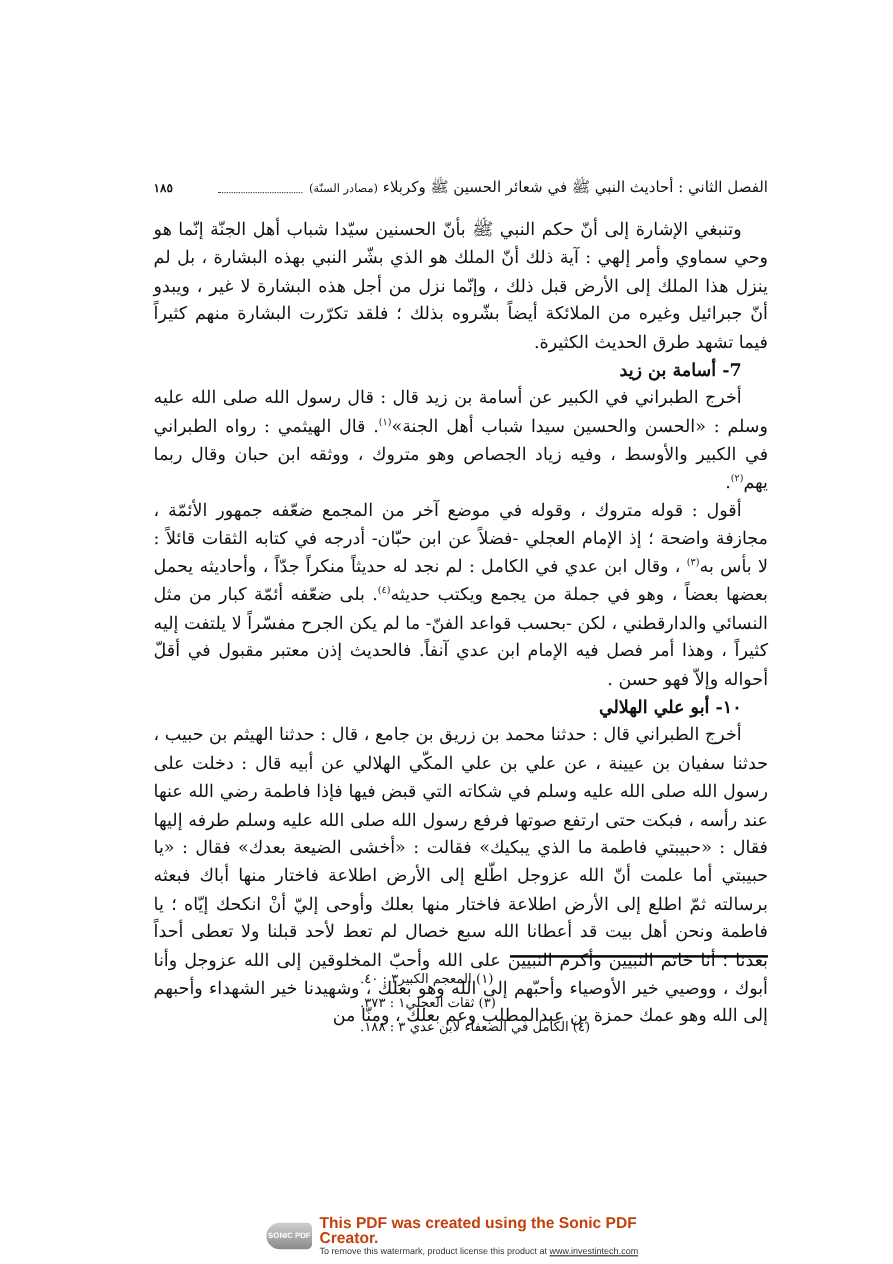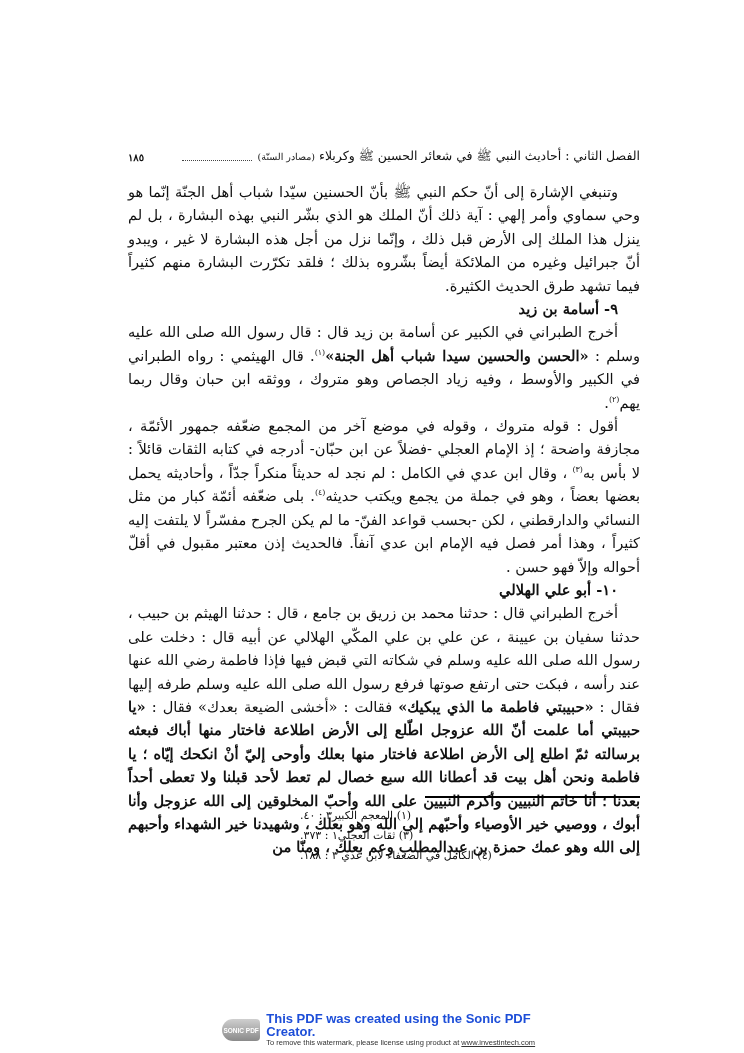--- a/index.html
+++ b/index.html
@@ -7,60 +7,60 @@
   .page { position: absolute; left: 0; top: 0; width: 744px; height: 1053px; }
   .header { position: absolute; top: 146px; left: 128px; width: 512px; height: 22px; direction: rtl; display: flex; align-items: center; font-family: "DejaVu Serif", serif; font-size: 12.5px; }
   .header .chapter { white-space: nowrap; }
   .header .chapter small { font-size: 9.5px; }
   .header .dots { flex: 1; border-bottom: 1px dotted #444; margin: 0 6px 0 28px; height: 0; position: relative; top: 3px; }
   .header .pagenum { font-size: 10px; font-weight: bold; margin-right: 10px; letter-spacing: 1px; }
   .body { position: absolute; top: 180px; left: 128px; width: 512px; direction: rtl; text-align: justify; text-align-last: right; font-family: "DejaVu Serif", serif; font-size: 14.6px; line-height: 23.4px; }
   .body p { margin: 0; }
   .body .indent { text-indent: 22px; }
   .body .heading { font-weight: bold; padding-right: 22px; }
-  .body b { font-weight: bold; }
+  .body b { font-weight: normal; }
   sup { font-size: 8px; vertical-align: super; line-height: 0; }
   .fn-rule { position: absolute; top: 796px; left: 425px; width: 215px; height: 0; border-top: 2px solid #000; }
   .footnotes { position: absolute; top: 806px; left: 300px; width: 340px; direction: rtl; font-family: "DejaVu Serif", serif; font-size: 11px; line-height: 20px; padding-right: 122px; box-sizing: border-box; text-align: left; }
   .footnotes div { white-space: nowrap; }
   .watermark { position: absolute; top: 1016px; left: 222px; width: 320px; height: 28px; display: flex; align-items: center; font-family: "Liberation Sans", sans-serif; }
   .wm-logo { width: 44px; height: 22px; border-radius: 11px 4px 4px 11px; background: linear-gradient(#cfcfcf, #8a8a8a); color: #fff; font-size: 6.5px; font-weight: bold; display: flex; align-items: center; justify-content: center; margin-right: 6px; }
-  .wm-text .l1 { font-size: 13px; font-weight: bold; color: #1d4ed8; line-height: 13px; }
+  .wm-text .l1 { font-size: 13px; font-weight: bold; color: #c2410c; line-height: 13px; }
   .wm-text .l2 { font-size: 7.5px; color: #333; line-height: 10px; }
   .wm-text .l2 u { color: #333; }
 </style>
 </head>
 <body>
 
 <div class="page">
 
   <div class="header">
     <span class="chapter"><span>الفصل الثاني : أحاديث النبي ﷺ في شعائر الحسين ﷺ وكربلاء</span> <small>(مصادر السنّة)</small></span>
     <span class="dots"></span>
     <span class="pagenum">١٨٥</span>
   </div>
 
   <div class="body">
     <p class="indent">وتنبغي الإشارة إلى أنّ حكم النبي ﷺ بأنّ الحسنين سيّدا شباب أهل الجنّة إنّما هو وحي سماوي وأمر إلهي : آية ذلك أنّ الملك هو الذي بشّر النبي بهذه البشارة ، بل لم ينزل هذا الملك إلى الأرض قبل ذلك ، وإنّما نزل من أجل هذه البشارة لا غير ، ويبدو أنّ جبرائيل وغيره من الملائكة أيضاً بشّروه بذلك ؛ فلقد تكرّرت البشارة منهم كثيراً فيما تشهد طرق الحديث الكثيرة.</p>
-    <p class="heading">٩- أسامة بن زيد</p>
+    <p class="heading">7- أسامة بن زيد</p>
     <p class="indent"><span>أخرج الطبراني في الكبير عن أسامة بن زيد قال : قال رسول الله صلى الله عليه وسلم :</span> <b>«الحسن والحسين سيدا شباب أهل الجنة»</b><sup>(١)</sup><span>. قال الهيثمي : رواه الطبراني في الكبير والأوسط ، وفيه زياد الجصاص وهو متروك ، ووثقه ابن حبان وقال ربما يهم</span><sup>(٢)</sup><span>.</span></p>
     <p class="indent"><span>أقول : قوله متروك ، وقوله في موضع آخر من المجمع ضعّفه جمهور الأئمّة ، مجازفة واضحة ؛ إذ الإمام العجلي -فضلاً عن ابن حبّان- أدرجه في كتابه الثقات قائلاً : لا بأس به</span><sup>(٣)</sup><span> ، وقال ابن عدي في الكامل : لم نجد له حديثاً منكراً جدّاً ، وأحاديثه يحمل بعضها بعضاً ، وهو في جملة من يجمع ويكتب حديثه</span><sup>(٤)</sup><span>. بلى ضعّفه أئمّة كبار من مثل النسائي والدارقطني ، لكن -بحسب قواعد الفنّ- ما لم يكن الجرح مفسّراً لا يلتفت إليه كثيراً ، وهذا أمر فصل فيه الإمام ابن عدي آنفاً. فالحديث إذن معتبر مقبول في أقلّ أحواله وإلاّ فهو حسن .</span></p>
     <p class="heading">١٠- أبو علي الهلالي</p>
     <p class="indent"><span>أخرج الطبراني قال : حدثنا محمد بن زريق بن جامع ، قال : حدثنا الهيثم بن حبيب ، حدثنا سفيان بن عيينة ، عن علي بن علي المكّي الهلالي عن أبيه قال : دخلت على رسول الله صلى الله عليه وسلم في شكاته التي قبض فيها فإذا فاطمة رضي الله عنها عند رأسه ، فبكت حتى ارتفع صوتها فرفع رسول الله صلى الله عليه وسلم طرفه إليها فقال : </span><b>«حبيبتي فاطمة ما الذي يبكيك»</b><span> فقالت : «أخشى الضيعة بعدك» فقال : </span><b>«يا حبيبتي أما علمت أنّ الله عزوجل اطّلع إلى الأرض اطلاعة فاختار منها أباك فبعثه برسالته ثمّ اطلع إلى الأرض اطلاعة فاختار منها بعلك وأوحى إليّ أنْ انكحك إيّاه ؛ يا فاطمة ونحن أهل بيت قد أعطانا الله سبع خصال لم تعط لأحد قبلنا ولا تعطى أحداً بعدنا ؛ أنا خاتم النبيين وأكرم النبيين على الله وأحبّ المخلوقين إلى الله عزوجل وأنا أبوك ، ووصيي خير الأوصياء وأحبّهم إلى الله وهو بعلك ، وشهيدنا خير الشهداء وأحبهم إلى الله وهو عمك حمزة بن عبدالمطلب وعم بعلك ، ومنّا من</b></p>
   </div>
 
   <div class="fn-rule"></div>
 
   <div class="footnotes">
     <div>(١) المعجم الكبير٣ : ٤٠.</div>
     <div>(٣) ثقات العجلي١ : ٣٧٣.</div>
     <div>(٤) الكامل في الضعفاء لابن عدي ٣ : ١٨٨.</div>
   </div>
 
   <div class="watermark">
     <div class="wm-logo">SONIC PDF</div>
     <div class="wm-text">
       <div class="l1">This PDF was created using the Sonic PDF Creator.</div>
-      <div class="l2"><span>To remove this watermark, please license using product at </span><u>www.investintech.com</u></div>
+      <div class="l2"><span>To remove this watermark, product license this product at </span><u>www.investintech.com</u></div>
     </div>
   </div>
 
 </div>
 
 </body></html>

